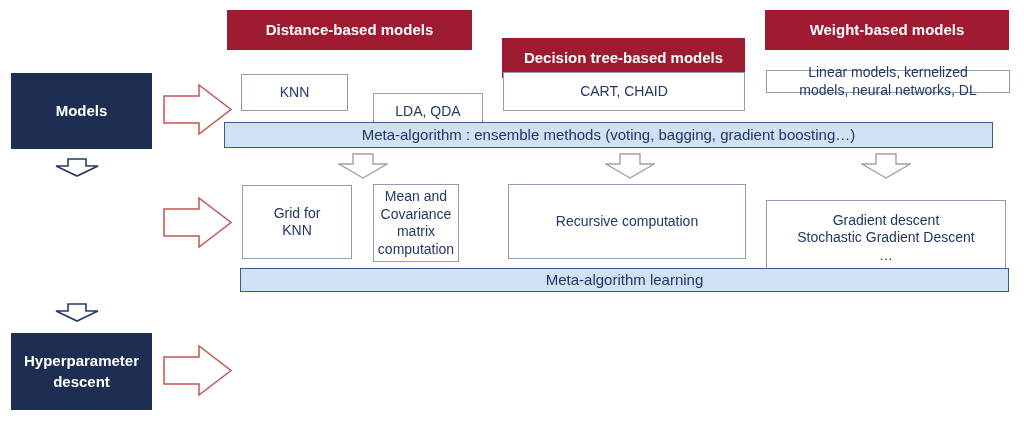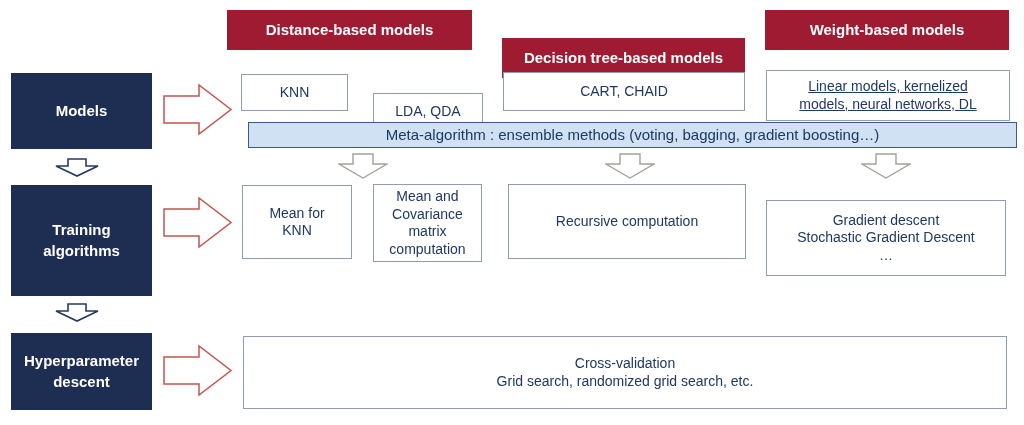--- a/index.html
+++ b/index.html
@@ -41,22 +41,20 @@
 </head>
 <body>
 
 <div class="canvas">
 
   <div class="abs flexc hdr" style="left:227px;top:10px;width:245px;height:40px;">Distance-based models</div>
   <div class="abs flexc hdr" style="left:502px;top:10px;width:243px;height:40px;margin-top:28px;">Decision tree-based models</div>
   <div class="abs flexc hdr" style="left:765px;top:10px;width:244px;height:40px;">Weight-based models</div>
 
   <div class="abs flexc stage" style="left:11px;top:73px;width:141px;height:76px;">Models</div>
-  <div class="abs flexc stage" style="left:11px;top:185px;width:141px;height:111px;">Training
-algorithms</div>
   <div class="abs flexc stage" style="left:11px;top:333px;width:141px;height:77px;">Hyperparameter
 descent</div>
 
   <div class="abs" style="left:55px;top:158px;">
     <svg width="44" height="19" viewBox="0 0 44 19">
       <polygon points="13,1 31,1 31,8 43,8 22,18 1,8 13,8" fill="#ffffff" stroke-width="1.6" stroke="#243a66"></polygon>
     </svg>
   </div>
   <div class="abs" style="left:55px;top:303px;">
     <svg width="44" height="19" viewBox="0 0 44 19">
@@ -76,49 +74,48 @@
   </div>
   <div class="abs" style="left:163px;top:344px;">
     <svg width="70" height="53" viewBox="0 0 70 53">
       <polygon points="1,13 36,13 36,2 68,26.5 36,51 36,40 1,40" fill="#ffffff" stroke-width="1.5" stroke="#c4554d"></polygon>
     </svg>
   </div>
 
   <div class="abs flexc wbox" style="left:241px;top:74px;width:107px;height:37px;">KNN</div>
   <div class="abs flexc wbox" style="left:373px;top:74px;width:110px;height:37px;margin-top:19px;">LDA, QDA</div>
   <div class="abs flexc wbox" style="left:503px;top:72px;width:242px;height:39px;text-align:center;">CART, CHAID</div>
-  <div class="abs flexc wbox small" style="left:766px;top:70px;width:244px;height:51px;text-decoration:underline;">Linear models, kernelized
+  <div class="abs flexc wbox small" style="left:766px;top:70px;width:244px;height:23px;">Linear models, kernelized
 models, neural networks, DL</div>
 
-  <div class="abs flexc bar" style="left:248px;top:122px;width:769px;height:26px;">Meta-algorithm : ensemble methods (voting, bagging, gradient boosting…)</div>
+  <div class="abs flexc bar" style="left:224px;top:122px;width:769px;height:26px;">Meta-algorithm : ensemble methods (voting, bagging, gradient boosting…)</div>
 
   <div class="abs" style="left:338px;top:153px;">
     <svg width="50" height="26" viewBox="0 0 50 26">
       <polygon points="15,1 35,1 35,11 49,11 25,25 1,11 15,11" fill="#ffffff" stroke-width="1.4" stroke="#a5a19b"></polygon>
     </svg>
   </div>
   <div class="abs" style="left:605px;top:153px;">
     <svg width="50" height="26" viewBox="0 0 50 26">
       <polygon points="15,1 35,1 35,11 49,11 25,25 1,11 15,11" fill="#ffffff" stroke-width="1.4" stroke="#a5a19b"></polygon>
     </svg>
   </div>
   <div class="abs" style="left:861px;top:153px;">
     <svg width="50" height="26" viewBox="0 0 50 26">
       <polygon points="15,1 35,1 35,11 49,11 25,25 1,11 15,11" fill="#ffffff" stroke-width="1.4" stroke="#a5a19b"></polygon>
     </svg>
   </div>
 
-  <div class="abs flexc wbox" style="left:242px;top:185px;width:110px;height:74px;">Mean for
+  <div class="abs flexc wbox" style="left:242px;top:185px;width:110px;height:74px;">Grid for
 KNN</div>
-  <div class="abs flexc wbox small" style="left:373px;top:184px;width:109px;height:78px;">Mean and
+  <div class="abs flexc wbox small" style="left:373px;top:184px;width:86px;height:78px;">Mean and
 Covariance
 matrix
 computation</div>
   <div class="abs flexc wbox" style="left:508px;top:184px;width:238px;height:75px;">Recursive computation</div>
   <div class="abs flexc wbox" style="left:766px;top:184px;width:240px;height:76px;margin-top:16px;">Gradient descent
 Stochastic Gradient Descent
 …</div>
 
+  <div class="abs flexc bar" style="left:240px;top:268px;width:769px;height:24px;">Meta-algorithm learning</div>
 
-  <div class="abs flexc wbox" style="left:243px;top:336px;width:764px;height:73px;">Cross-validation
-Grid search, randomized grid search, etc.</div>
 
 </div>
 
 </body></html>

